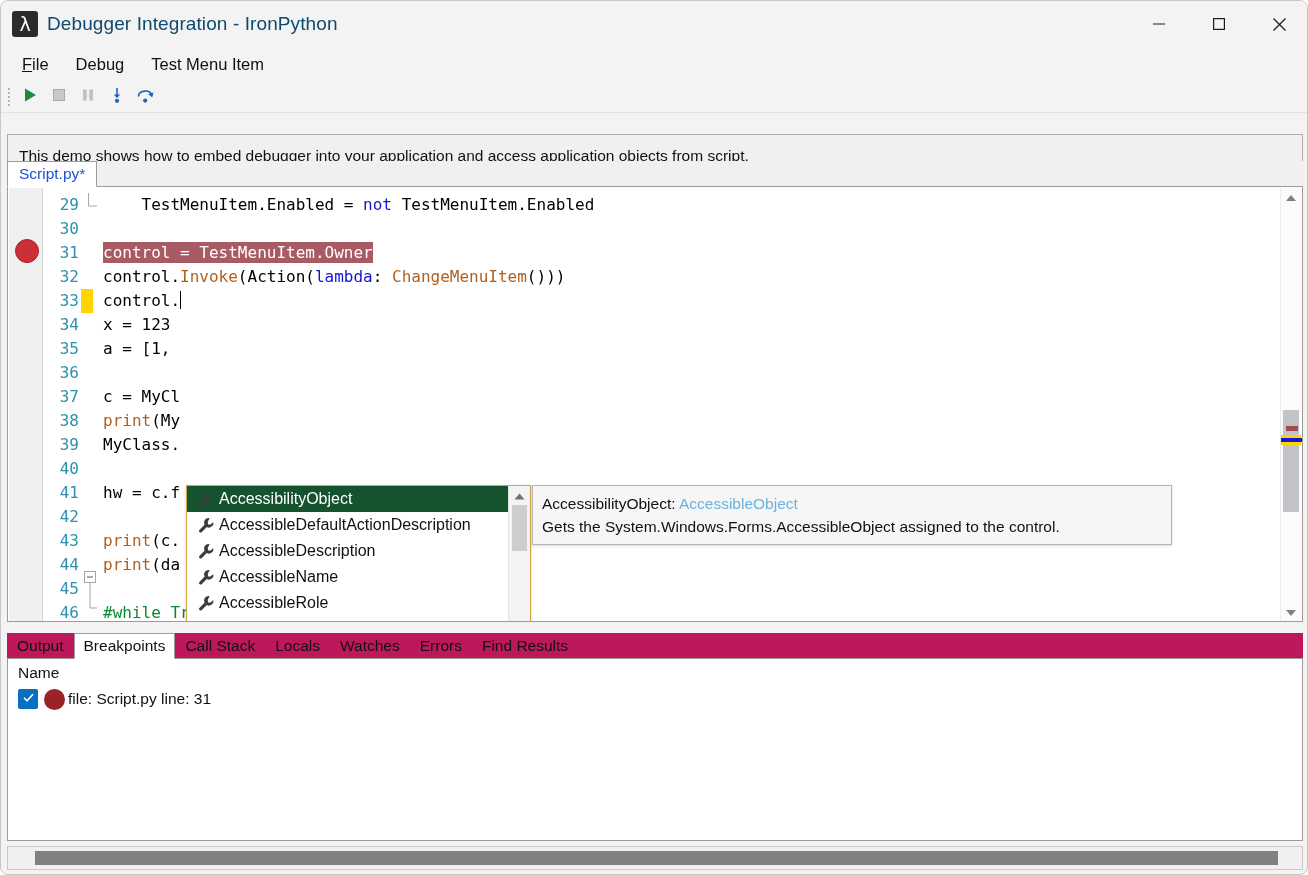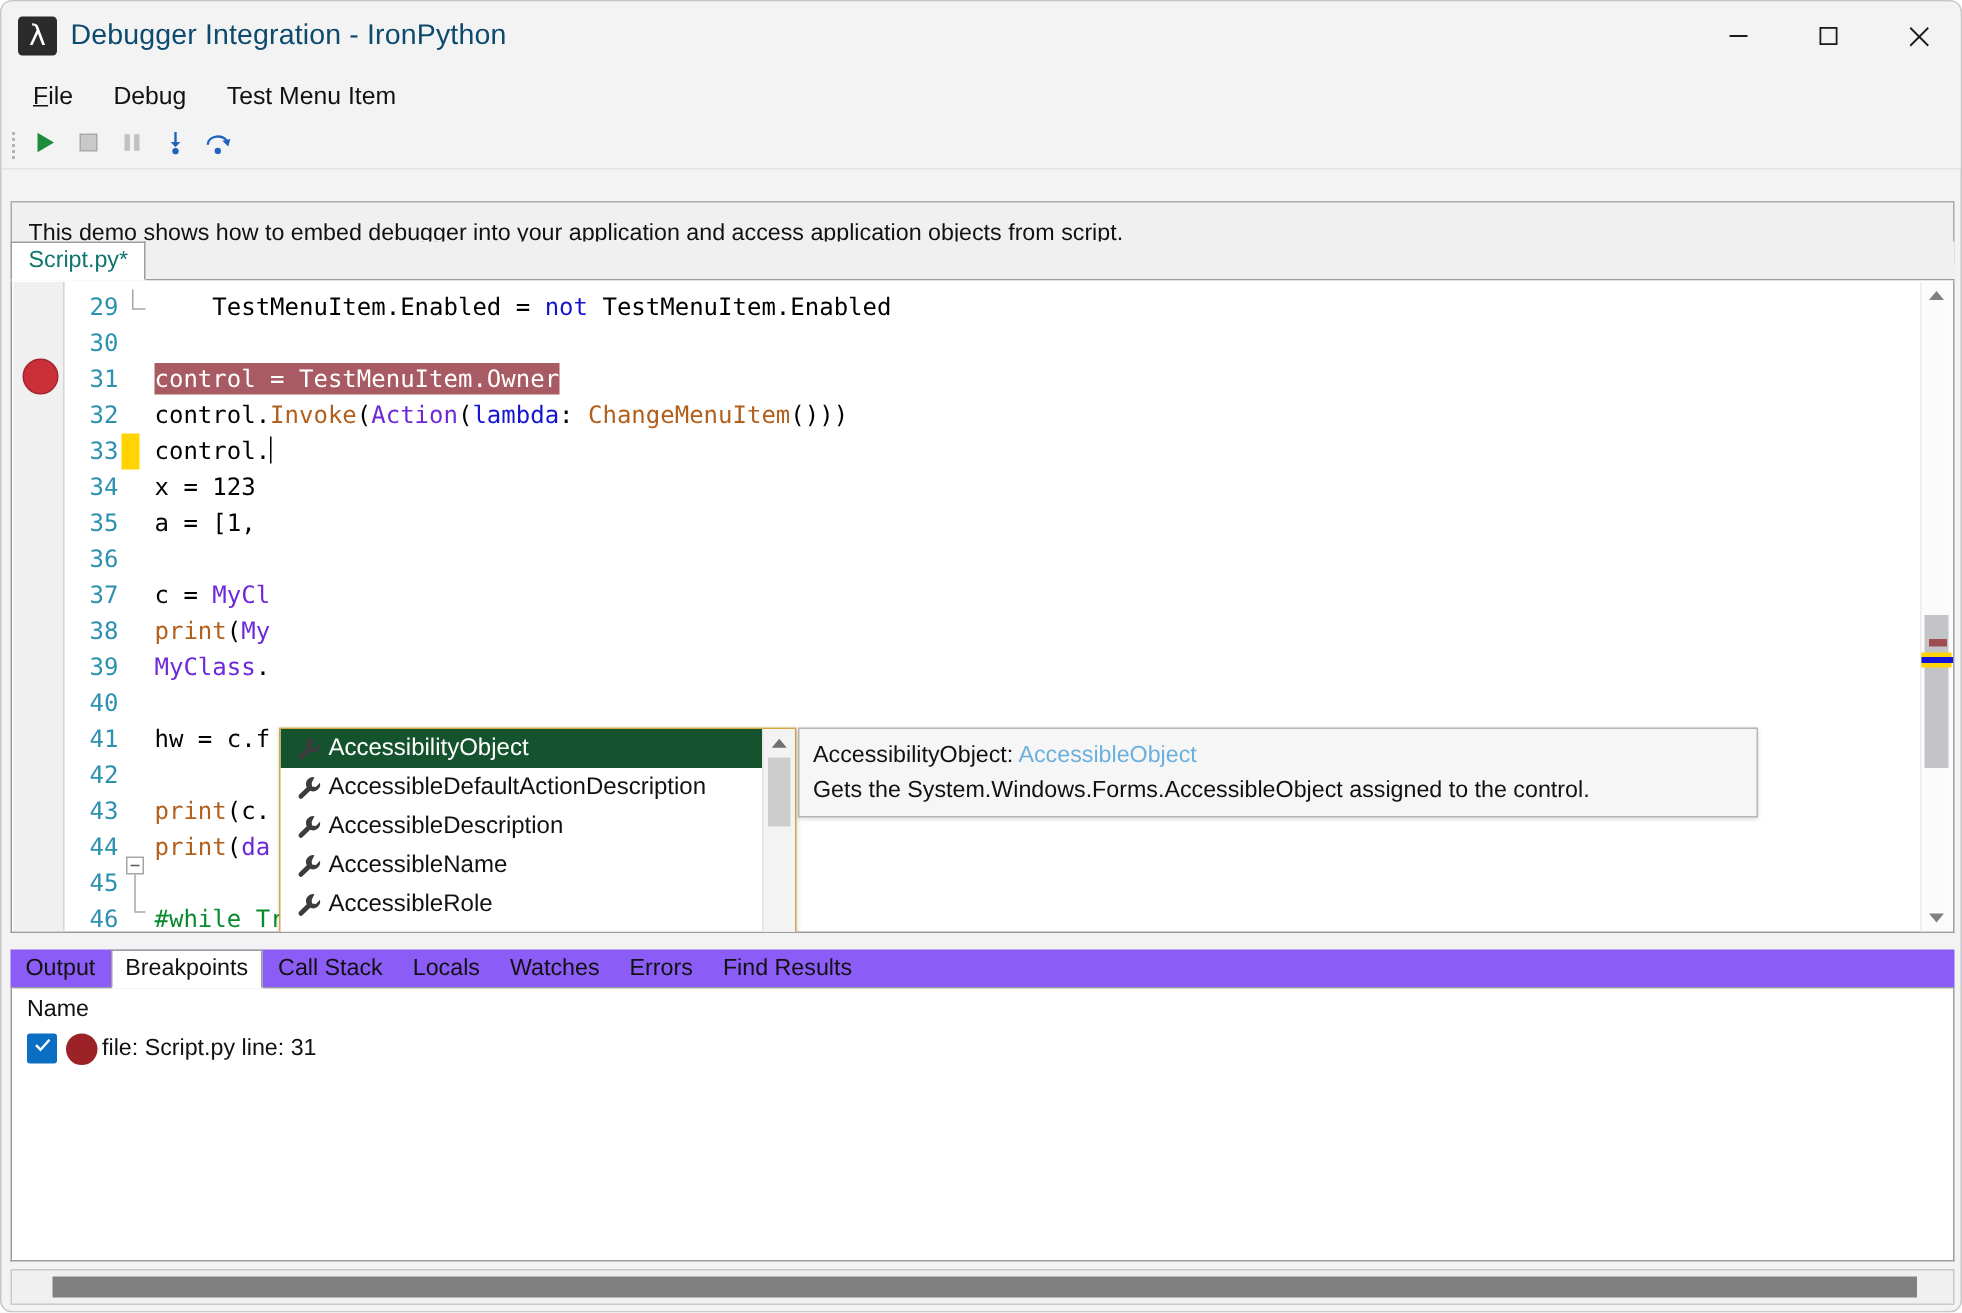--- a/index.html
+++ b/index.html
@@ -62,21 +62,21 @@
   #descbar span{font-size:15.5px;color:#111;padding-left:11px;}
   
   #edit-tabstrip{
     position:absolute;left:6px;top:160px;width:1296px;height:26px;
     background:#f0f0f0;border-bottom:1px solid #9c9c9c;box-sizing:border-box;
   }
   #edit-tab{
     position:absolute;left:0;top:0;height:26px;box-sizing:border-box;
     background:#ffffff;border:1px solid #9c9c9c;border-bottom:1px solid #ffffff;
     padding:0 11px;display:flex;align-items:center;
-    font-size:15.5px;color:#0f766e;
+    font-size:15.5px;color:#1d4ed8;
   }
   
   #editor{
     position:absolute;left:6px;top:186px;width:1296px;height:435px;box-sizing:border-box;
     background:#ffffff;border:1px solid #9c9c9c;border-top:none;overflow:hidden;
   }
   #gutter{
     position:absolute;left:1px;top:1px;width:33px;height:433px;
     background:#f0f0f0;border-right:1px solid #d6d6d6;
   }
@@ -94,21 +94,21 @@
     position:absolute;left:73px;top:1px;width:22px;height:433px;
   }
   #codearea{
     position:absolute;left:95px;top:1px;width:1180px;height:433px;
     padding-top:5px;box-sizing:border-box;
     font-family:"DejaVu Sans Mono","Liberation Mono",monospace;font-size:16px;
     color:#000000;white-space:pre;
   }
   #codearea .ln{height:24px;line-height:24px;position:relative;}
   .kw{color:#1414cf;text-align:right;}
-  .type{color:#6d28d9;}
+  .type{color:#000000;}
   .meth{color:#b25f1c;}
   .cmt{color:#0a8a2f;}
   .hl{background:#a85b63;color:#ffffff;padding:1px 0;}
   .chgbar{position:absolute;left:-22px;top:0px;width:12px;height:24px;background:#ffd400;}
   .caret{display:inline-block;width:1px;height:18px;background:#000;vertical-align:-3px;}
   
   #ed-vscroll{
     position:absolute;right:1px;top:1px;width:20px;height:433px;background:#fbfbfb;
     border-left:1px solid #ececec;
   }
@@ -140,21 +140,21 @@
     position:absolute;left:524px;top:298px;width:640px;height:60px;box-sizing:border-box;
     background:#f6f6f6;border:1px solid #b4b4b4;
     box-shadow:0 1px 3px rgba(0,0,0,.15);
     padding:6px 8px 0 9px;
   }
   #tooltip .tl{font-size:15.5px;color:#111;line-height:23px;white-space:nowrap;}
   #tooltip .tl .type{color:#6cb0dd;}
   
   #bottom-tabstrip{
     position:absolute;left:6px;top:632px;width:1296px;height:26px;
-    background:#8b5cf6;border-bottom:1px solid #9c9c9c;box-sizing:border-box;
+    background:#be185d;border-bottom:1px solid #9c9c9c;box-sizing:border-box;
     display:flex;align-items:flex-start;
   }
   .btab{
     height:26px;box-sizing:border-box;padding:0 9px;display:flex;align-items:center;
     font-size:15.5px;color:#111;white-space:nowrap;
     border:1px solid transparent;
   }
   .btab.active{
     background:#ffffff;border:1px solid #9c9c9c;border-bottom:1px solid #ffffff;
   }

